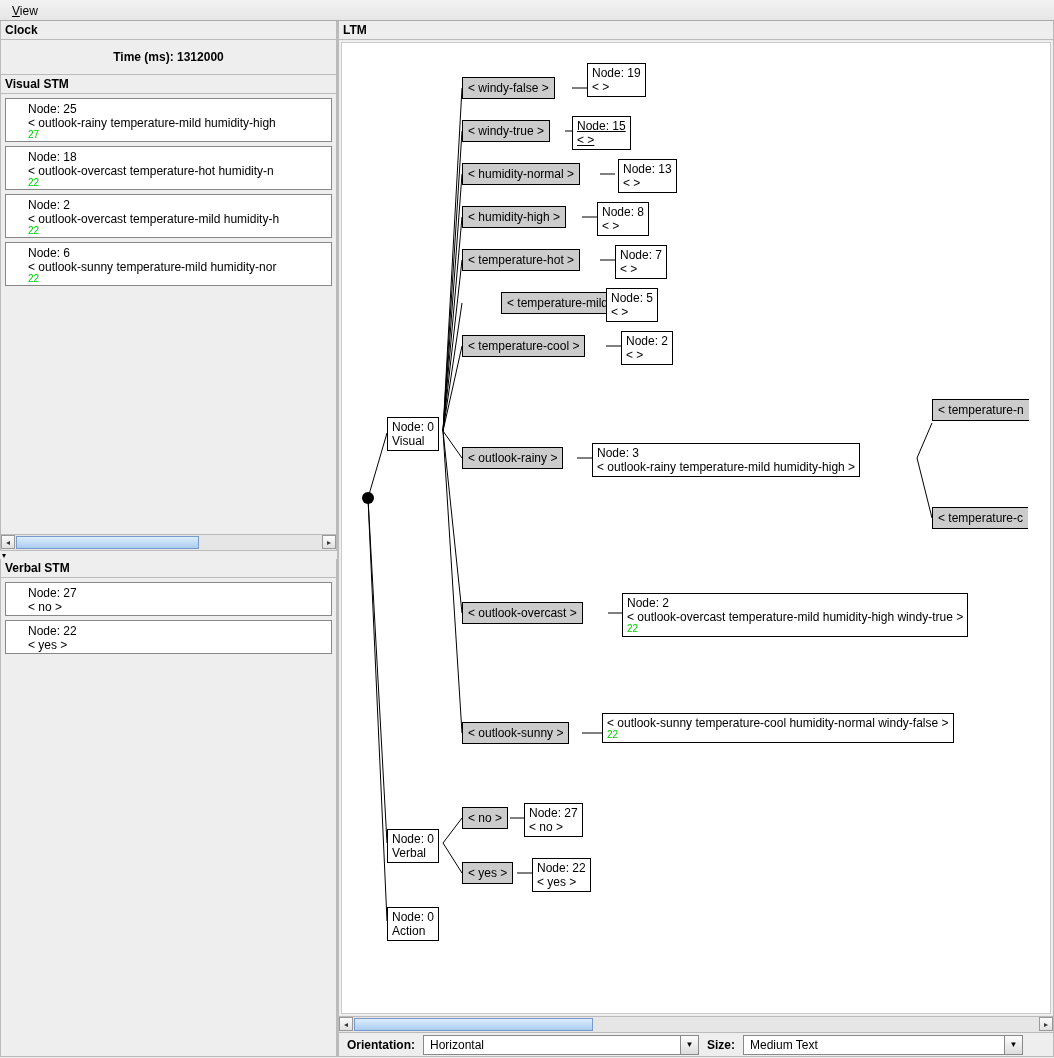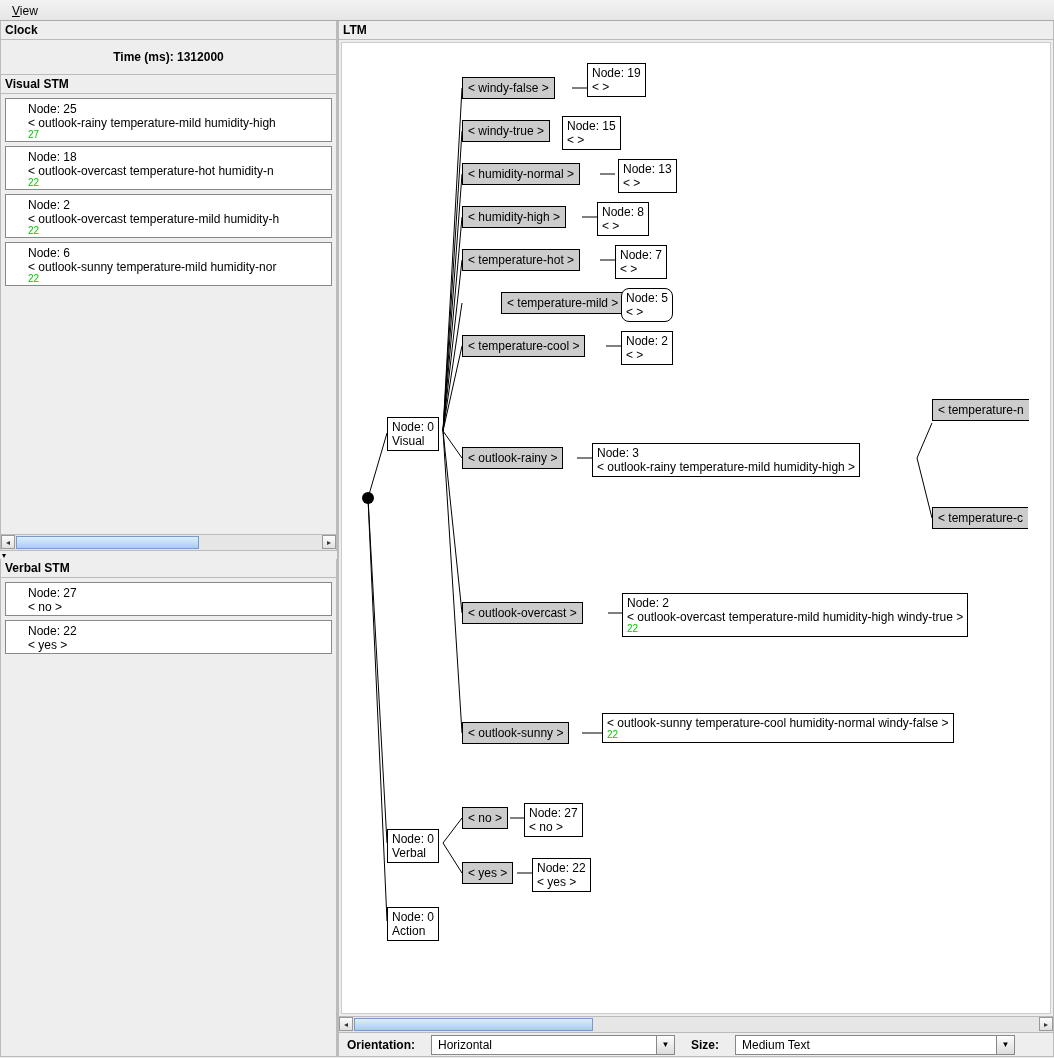--- a/index.html
+++ b/index.html
@@ -179,21 +179,21 @@
     pointer-events: none;
   }
   svg.lines line {
     stroke: #000; stroke-width: 1;
   }
 
   .ltm-controls {
     height: 24px;
     display: flex;
     align-items: center;
-    gap: 12px;
+    gap: 4px;
     padding: 2px 4px;
     border-top: 1px solid #bbb;
     background: #eeeeee;
   }
   .ctrl-label {
     font-weight: bold;
     padding: 0 4px;
   }
   .combo {
     display: flex;
@@ -207,21 +207,21 @@
     flex: 1;
     font-size: 12px;
   }
   .combo .combo-btn {
     width: 18px; height: 100%;
     border-left: 1px solid #888;
     background: linear-gradient(#fdfdfd,#dcdcdc);
     display:flex; align-items:center; justify-content:center;
     font-size: 8px;
   }
-  .combo.orientation { width: 244px; }
+  .combo.orientation { width: 276px; }
   .combo.size { width: 280px; }
 </style>
 </head>
 <body>
 
 <div class="menubar">
   <span class="menu-item"><span class="mnemonic">V</span>iew</span>
 </div>
 
 <div class="main-area">
@@ -343,21 +343,21 @@
             <span class="l2">Action</span>
           </div>
 
           <div class="tree-label" style="left:120px; top:34px;">&lt; windy-false &gt;</div>
           <div class="tree-node" style="left:245px; top:20px;">
             <span class="l1">Node: 19</span>
             <span class="l2">&lt; &gt;</span>
           </div>
 
           <div class="tree-label" style="left:120px; top:77px;text-align:right;">&lt; windy-true &gt;</div>
-          <div class="tree-node" style="left:220px; top:73px;">
+          <div class="tree-node" style="left:230px; top:73px;text-decoration:underline;">
             <span class="l1">Node: 15</span>
             <span class="l2">&lt; &gt;</span>
           </div>
 
           <div class="tree-label" style="left:120px; top:120px;">&lt; humidity-normal &gt;</div>
           <div class="tree-node" style="left:276px; top:116px;">
             <span class="l1">Node: 13</span>
             <span class="l2">&lt; &gt;</span>
           </div>
 
@@ -367,21 +367,21 @@
             <span class="l2">&lt; &gt;</span>
           </div>
 
           <div class="tree-label" style="left:120px; top:206px;">&lt; temperature-hot &gt;</div>
           <div class="tree-node" style="left:273px; top:202px;">
             <span class="l1">Node: 7</span>
             <span class="l2">&lt; &gt;</span>
           </div>
 
           <div class="tree-label" style="left:120px; top:249px;margin-left:39px;">&lt; temperature-mild &gt;</div>
-          <div class="tree-node" style="left:279px; top:245px;border-radius:8px;">
+          <div class="tree-node" style="left:264px; top:245px;">
             <span class="l1">Node: 5</span>
             <span class="l2">&lt; &gt;</span>
           </div>
 
           <div class="tree-label" style="left:120px; top:292px;">&lt; temperature-cool &gt;</div>
           <div class="tree-node" style="left:279px; top:288px;">
             <span class="l1">Node: 2</span>
             <span class="l2">&lt; &gt;</span>
           </div>
 

